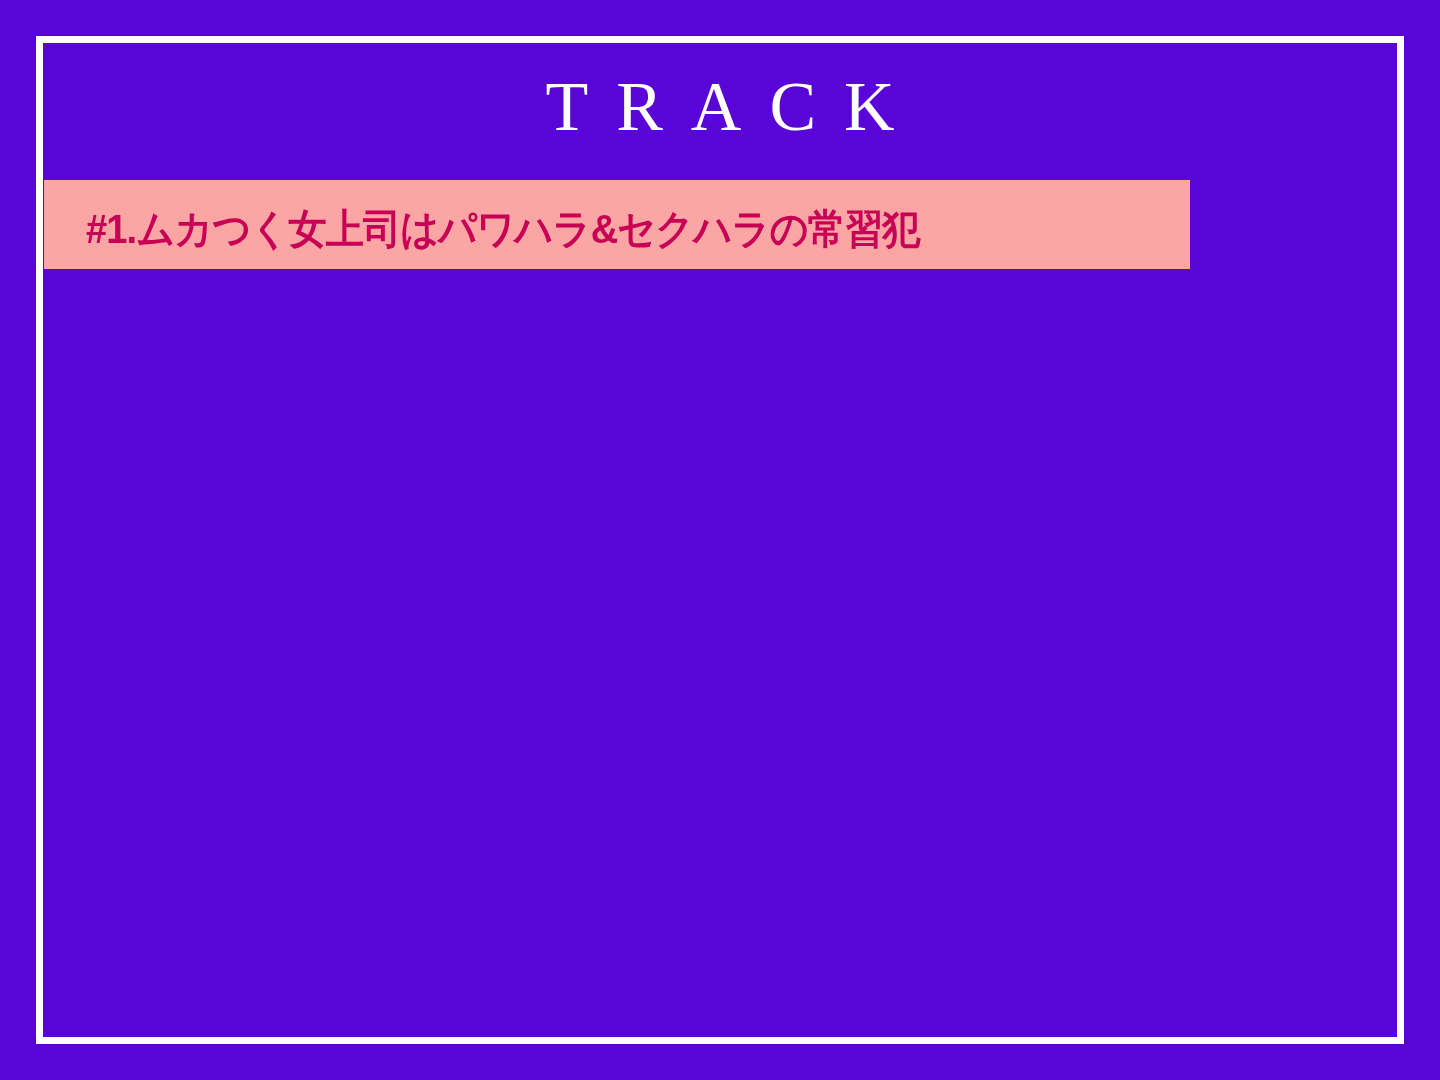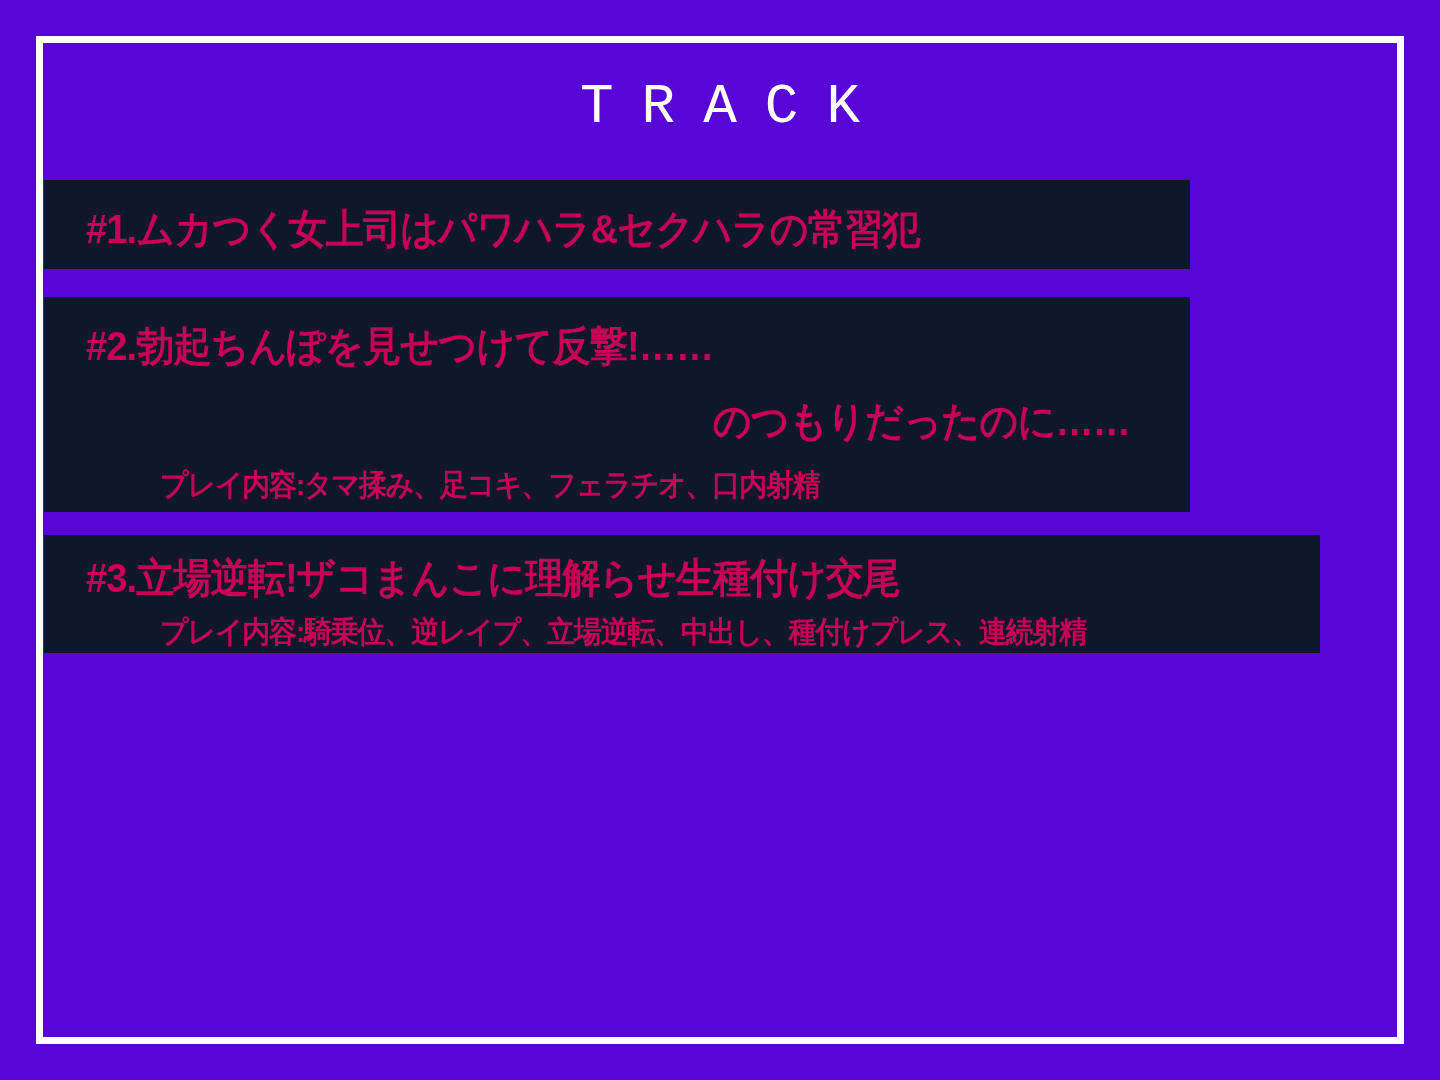--- a/index.html
+++ b/index.html
@@ -36,33 +36,33 @@
     position: absolute;
     left: 43px;
     top: 43px;
     width: 1354px;
     height: 128px;
     display: flex;
     align-items: center;
     justify-content: center;
   }
   .title {
-    font-family: Liberation Mono, monospace;
-    font-size: 56px;
+    font-family: Liberation Serif, serif;
+    font-size: 70px;
     line-height: 1;
     color: #FFFFFF;
     letter-spacing: 28px;
     text-indent: 28px;
     font-weight: 400;
     white-space: nowrap;
   }
   
   .track {
     position: absolute;
-    background: #0f172a;
+    background: #fca5a5;
     box-sizing: border-box;
     padding: 0;
     overflow: hidden;
   }
   .line {
     color: #C80055;
     font-weight: 700;
     white-space: nowrap;
     font-family: "Liberation Sans", "DejaVu Sans", sans-serif;
     transform: scaleX(0.93);
@@ -116,26 +116,17 @@
   <div class="frame"></div>
 
   <div class="title-zone">
     <div class="title">TRACK</div>
   </div>
 
   <div class="track" id="track-1">
     <div class="line line-head row-left r1">#1.ムカつく女上司はパワハラ&amp;セクハラの常習犯</div>
   </div>
 
-  <div class="track" id="track-2">
-    <div class="line line-head row-left r1">#2.勃起ちんぽを見せつけて反撃!……</div>
-    <div class="line line-sub row-right right r2">のつもりだったのに……</div>
-    <div class="line line-play row-left r3">プレイ内容:タマ揉み、足コキ、フェラチオ、口内射精</div>
-  </div>
 
-  <div class="track" id="track-3">
-    <div class="line line-head row-left r1">#3.立場逆転!ザコまんこに理解らせ生種付け交尾</div>
-    <div class="line line-play row-left r2">プレイ内容:騎乗位、逆レイプ、立場逆転、中出し、種付けプレス、連続射精</div>
-  </div>
 
 
 
 </div>
 
 </body></html>

